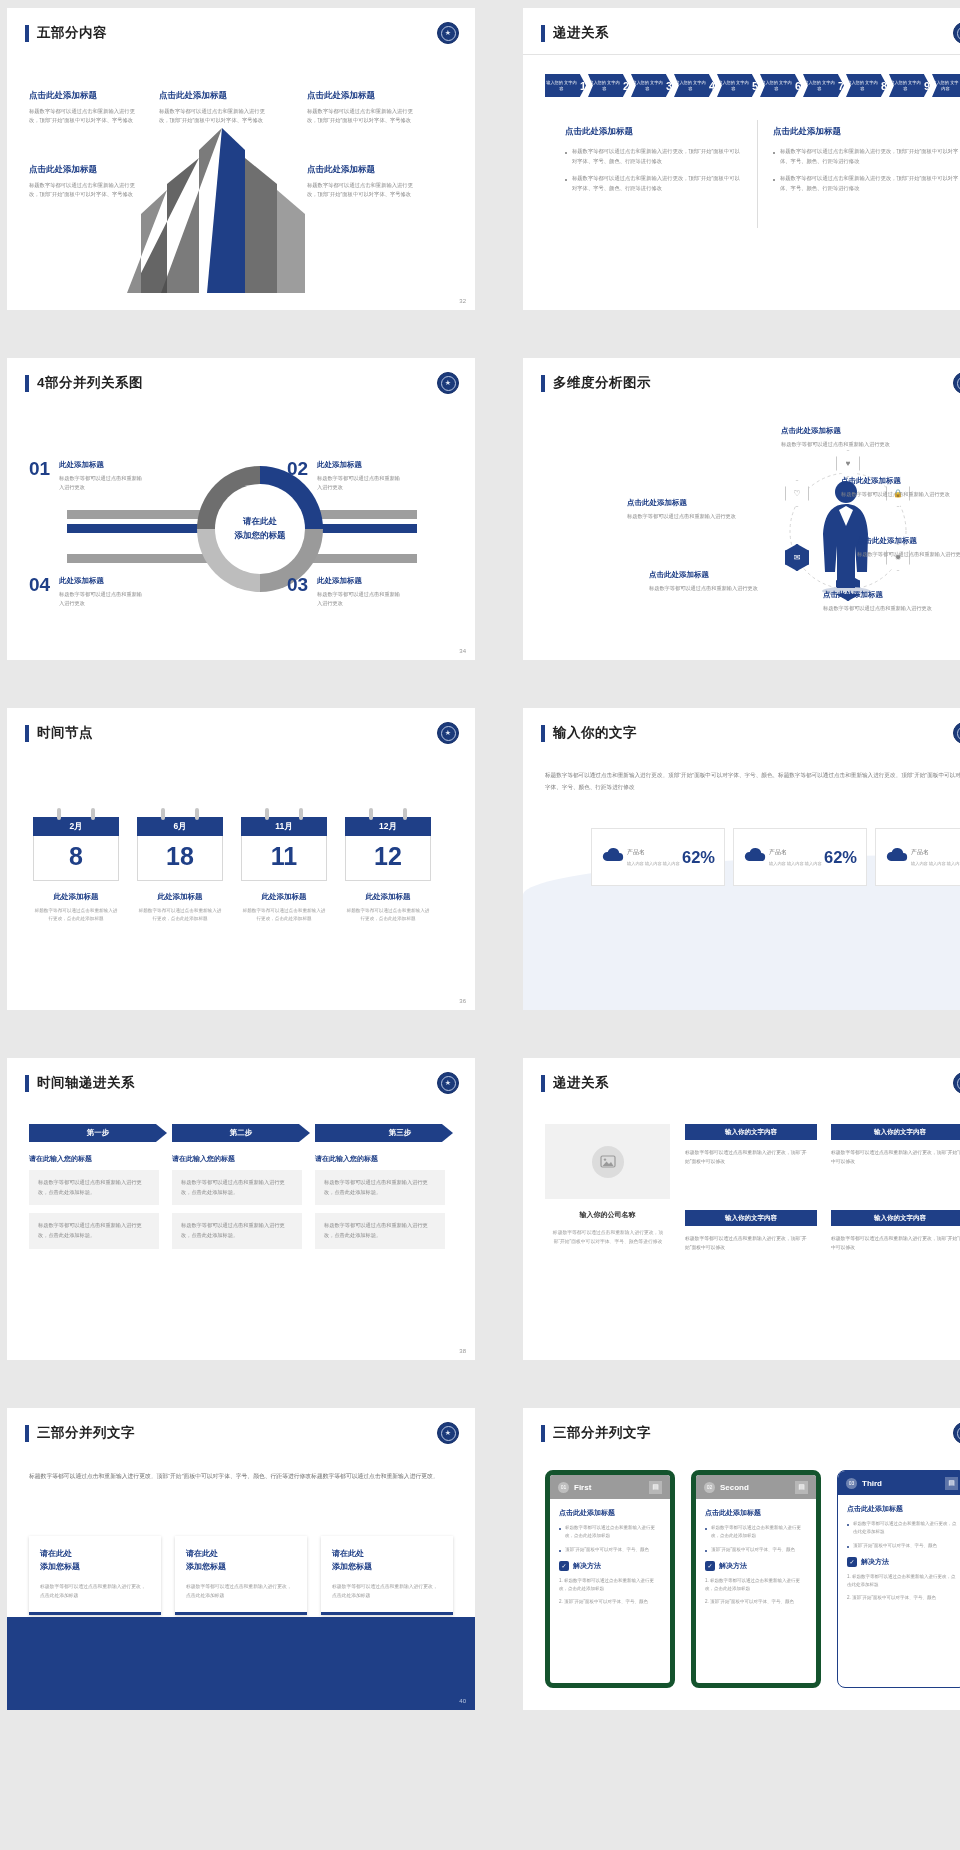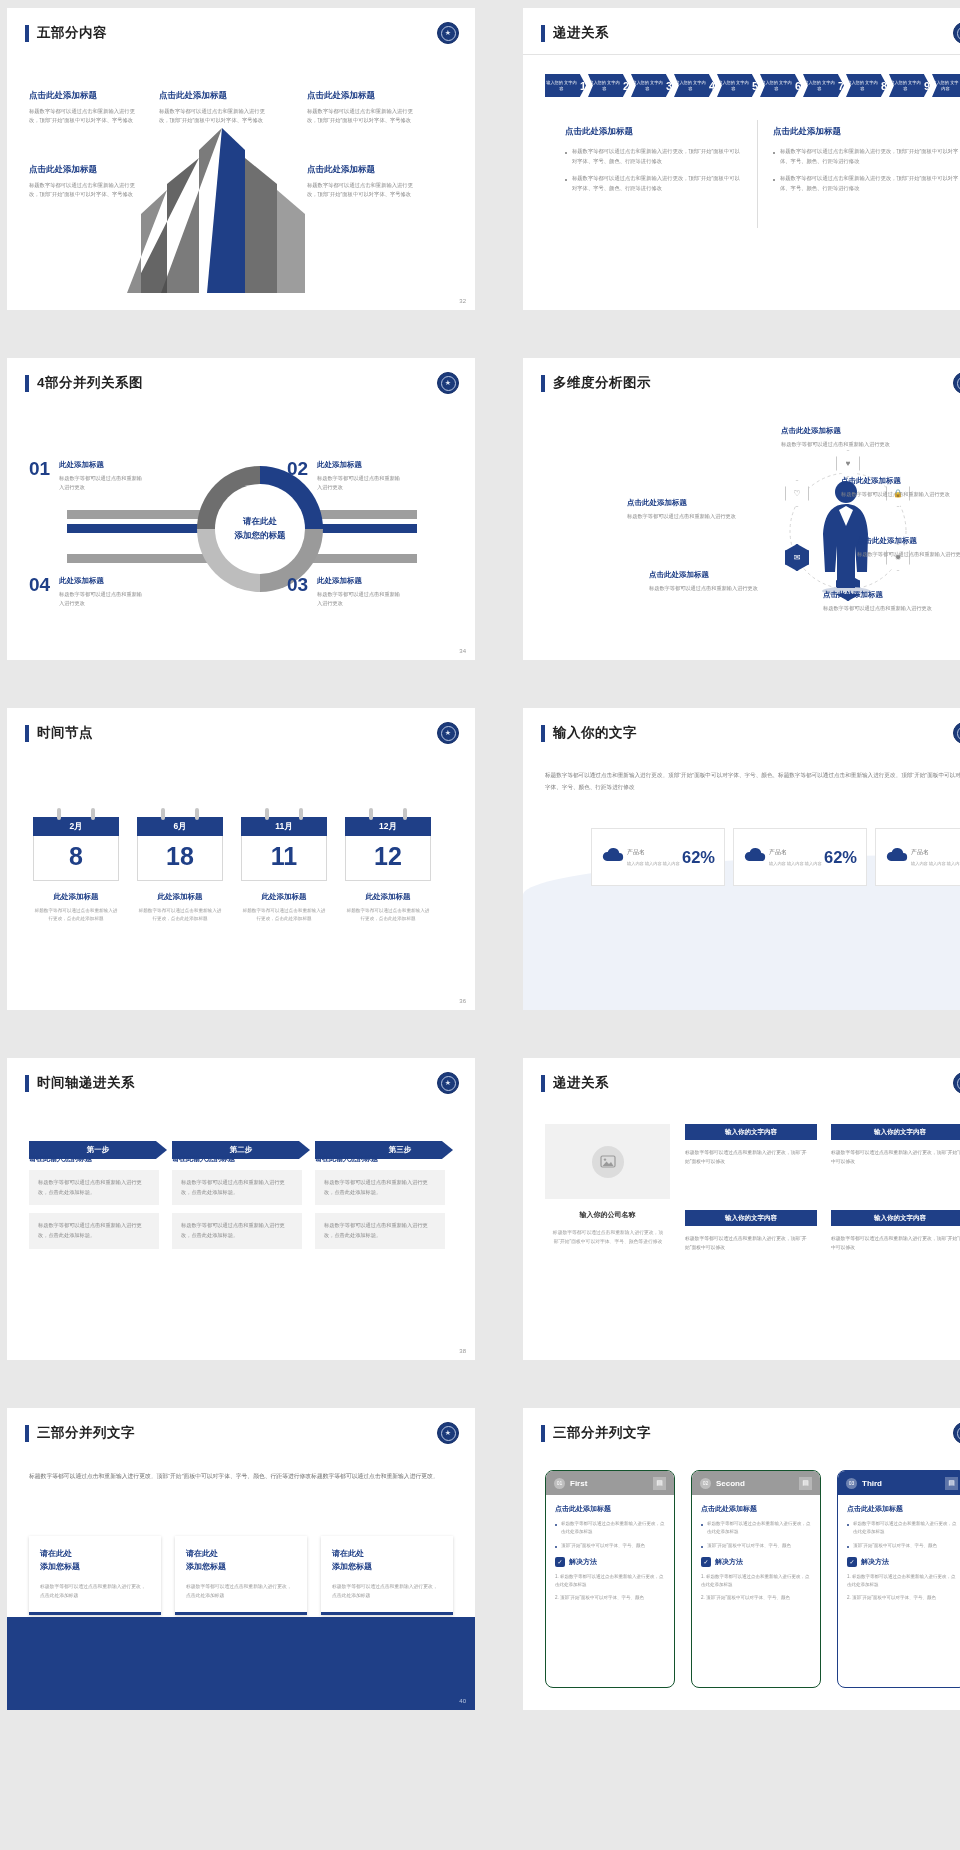--- a/index.html
+++ b/index.html
@@ -163,21 +163,20 @@
   .c37 .sub { font-size: 4.2px; color: #a3a3a3; margin-top: 4px; }
   .c37 .pct { font-size: 16.5px; font-weight: bold; color: #1f3f87; }
 
   
   .s38 .chev {
     position: absolute; top: 66px;
     height: 18px; background: #1f3f87; color: #fff;
     font-size: 7.5px; font-weight: bold;
     display: flex; align-items: center; justify-content: center;
     clip-path: polygon(0 0, 92% 0, 100% 50%, 92% 100%, 0 100%);
-    margin-top: 17px;
   }
   .s38 .blk { position: absolute; width: 130px; }
   .s38 .bt { font-size: 7px; font-weight: bold; color: #1f3f87; margin-bottom: 6px; }
   .s38 .bp { background: #f2f2f2; font-size: 5.2px; color: #8a8a8a; line-height: 1.85; padding: 8px 9px; margin-bottom: 8px; }
 
   
   .s39 .logobox {
     position: absolute; left: 22px; top: 66px;
     width: 125px; height: 75px; background: #f1f1f1;
     display: flex; align-items: center; justify-content: center;
@@ -191,21 +190,21 @@
   
   .s40 .lead { position: absolute; top: 62px; left: 22px; width: 420px; font-size: 5.8px; color: #6f6f6f; line-height: 2.1; }
   .s40 .navy { position: absolute; left: 0; right: 0; bottom: 0; height: 93px; background: #1f3f87; }
   .s40 .card { position: absolute; top: 128px; width: 132px; background: #fff; box-shadow: 0 1px 3px rgba(0,0,0,.18); }
   .s40 .card .top { background: #fff; padding: 11px 11px 9px; }
   .s40 .card .t { font-size: 8px; font-weight: bold; color: #1f3f87; line-height: 1.65; }
   .s40 .card .b { font-size: 4.8px; color: #9a9a9a; line-height: 1.9; padding: 0 11px 11px; }
   .s40 .card .accent { height: 3px; background: #1f3f87; }
 
   
-  .s41 .pc { position: absolute; top: 62px; width: 130px; height: 218px; border: 1px solid #14532d; border-radius: 8px; background: #fff; overflow: hidden; }
+  .s41 .pc { position: absolute; top: 62px; width: 130px; height: 218px; border: 5px solid #14532d; border-radius: 8px; background: #fff; overflow: hidden; }
   .s41 .pc.sel { border: 1.5px solid #1f3f87; }
   .s41 .pchd { height: 24px; background: #9b9b9b; display: flex; align-items: center; padding: 0 8px; color: #fff; }
   .s41 .pc.sel .pchd { background: #1f3f87; }
   .s41 .badge41 { width: 11px; height: 11px; border-radius: 50%; background: rgba(255,255,255,.35); font-size: 5px; display: flex; align-items: center; justify-content: center; margin-right: 5px; }
   .s41 .pcttl { font-size: 8px; font-weight: bold; }
   .s41 .corner { margin-left: auto; width: 13px; height: 13px; background: rgba(255,255,255,.28); display: flex; align-items: center; justify-content: center; font-size: 7px; }
   .s41 .sec { padding: 9px 9px 0; }
   .s41 .sech { font-size: 7px; font-weight: bold; color: #1f3f87; margin-bottom: 6px; }
   .s41 .li { display: flex; font-size: 4.5px; color: #949494; line-height: 1.85; margin-bottom: 5px; }
   .s41 .li .d { width: 2px; height: 2px; background: #1f3f87; border-radius: 50%; margin: 4px 4px 0 0; flex: none; }

